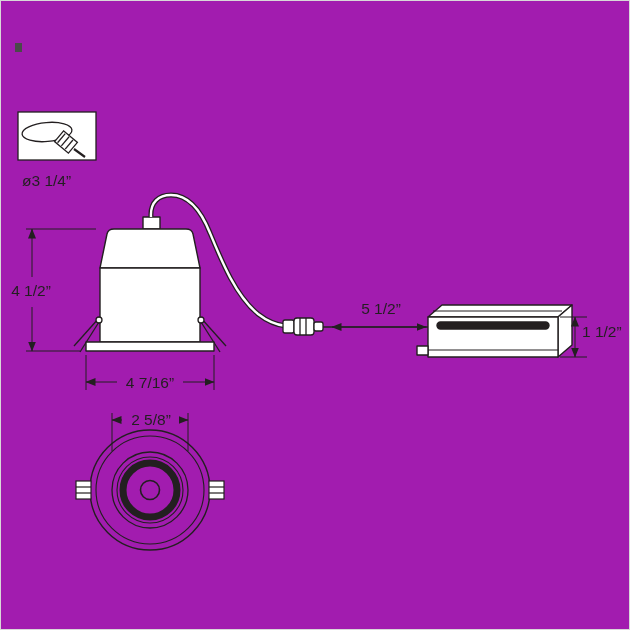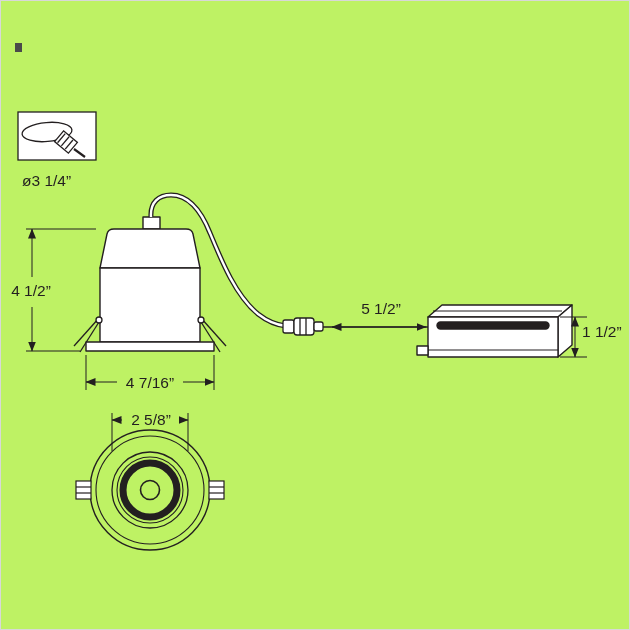--- a/index.html
+++ b/index.html
@@ -1,16 +1,16 @@
 <!DOCTYPE html>
 <html><head>
 <meta charset="utf-8">
 <style>
   html,body{margin:0;padding:0;background:#ffffff;}
-  .canvas{position:relative;width:630px;height:630px;background:#bef264;outline:1px solid #d8d8d8;outline-offset:-1px;overflow:hidden;}
+  .canvas{position:relative;width:630px;height:630px;background:#a21caf;outline:1px solid #d8d8d8;outline-offset:-1px;overflow:hidden;}
   svg{display:block;}
   .lbl{font-family:"Liberation Sans",sans-serif;font-size:15.5px;fill:#231f20;}
 </style>
 </head>
 <body>
 
 <div class="canvas">
 <svg width="630" height="630" viewBox="0 0 630 630">
   <defs>
     <marker id="arrow" viewBox="0 0 10 8" refX="9.5" refY="4" markerWidth="10" markerHeight="8" orient="auto-start-reverse">

